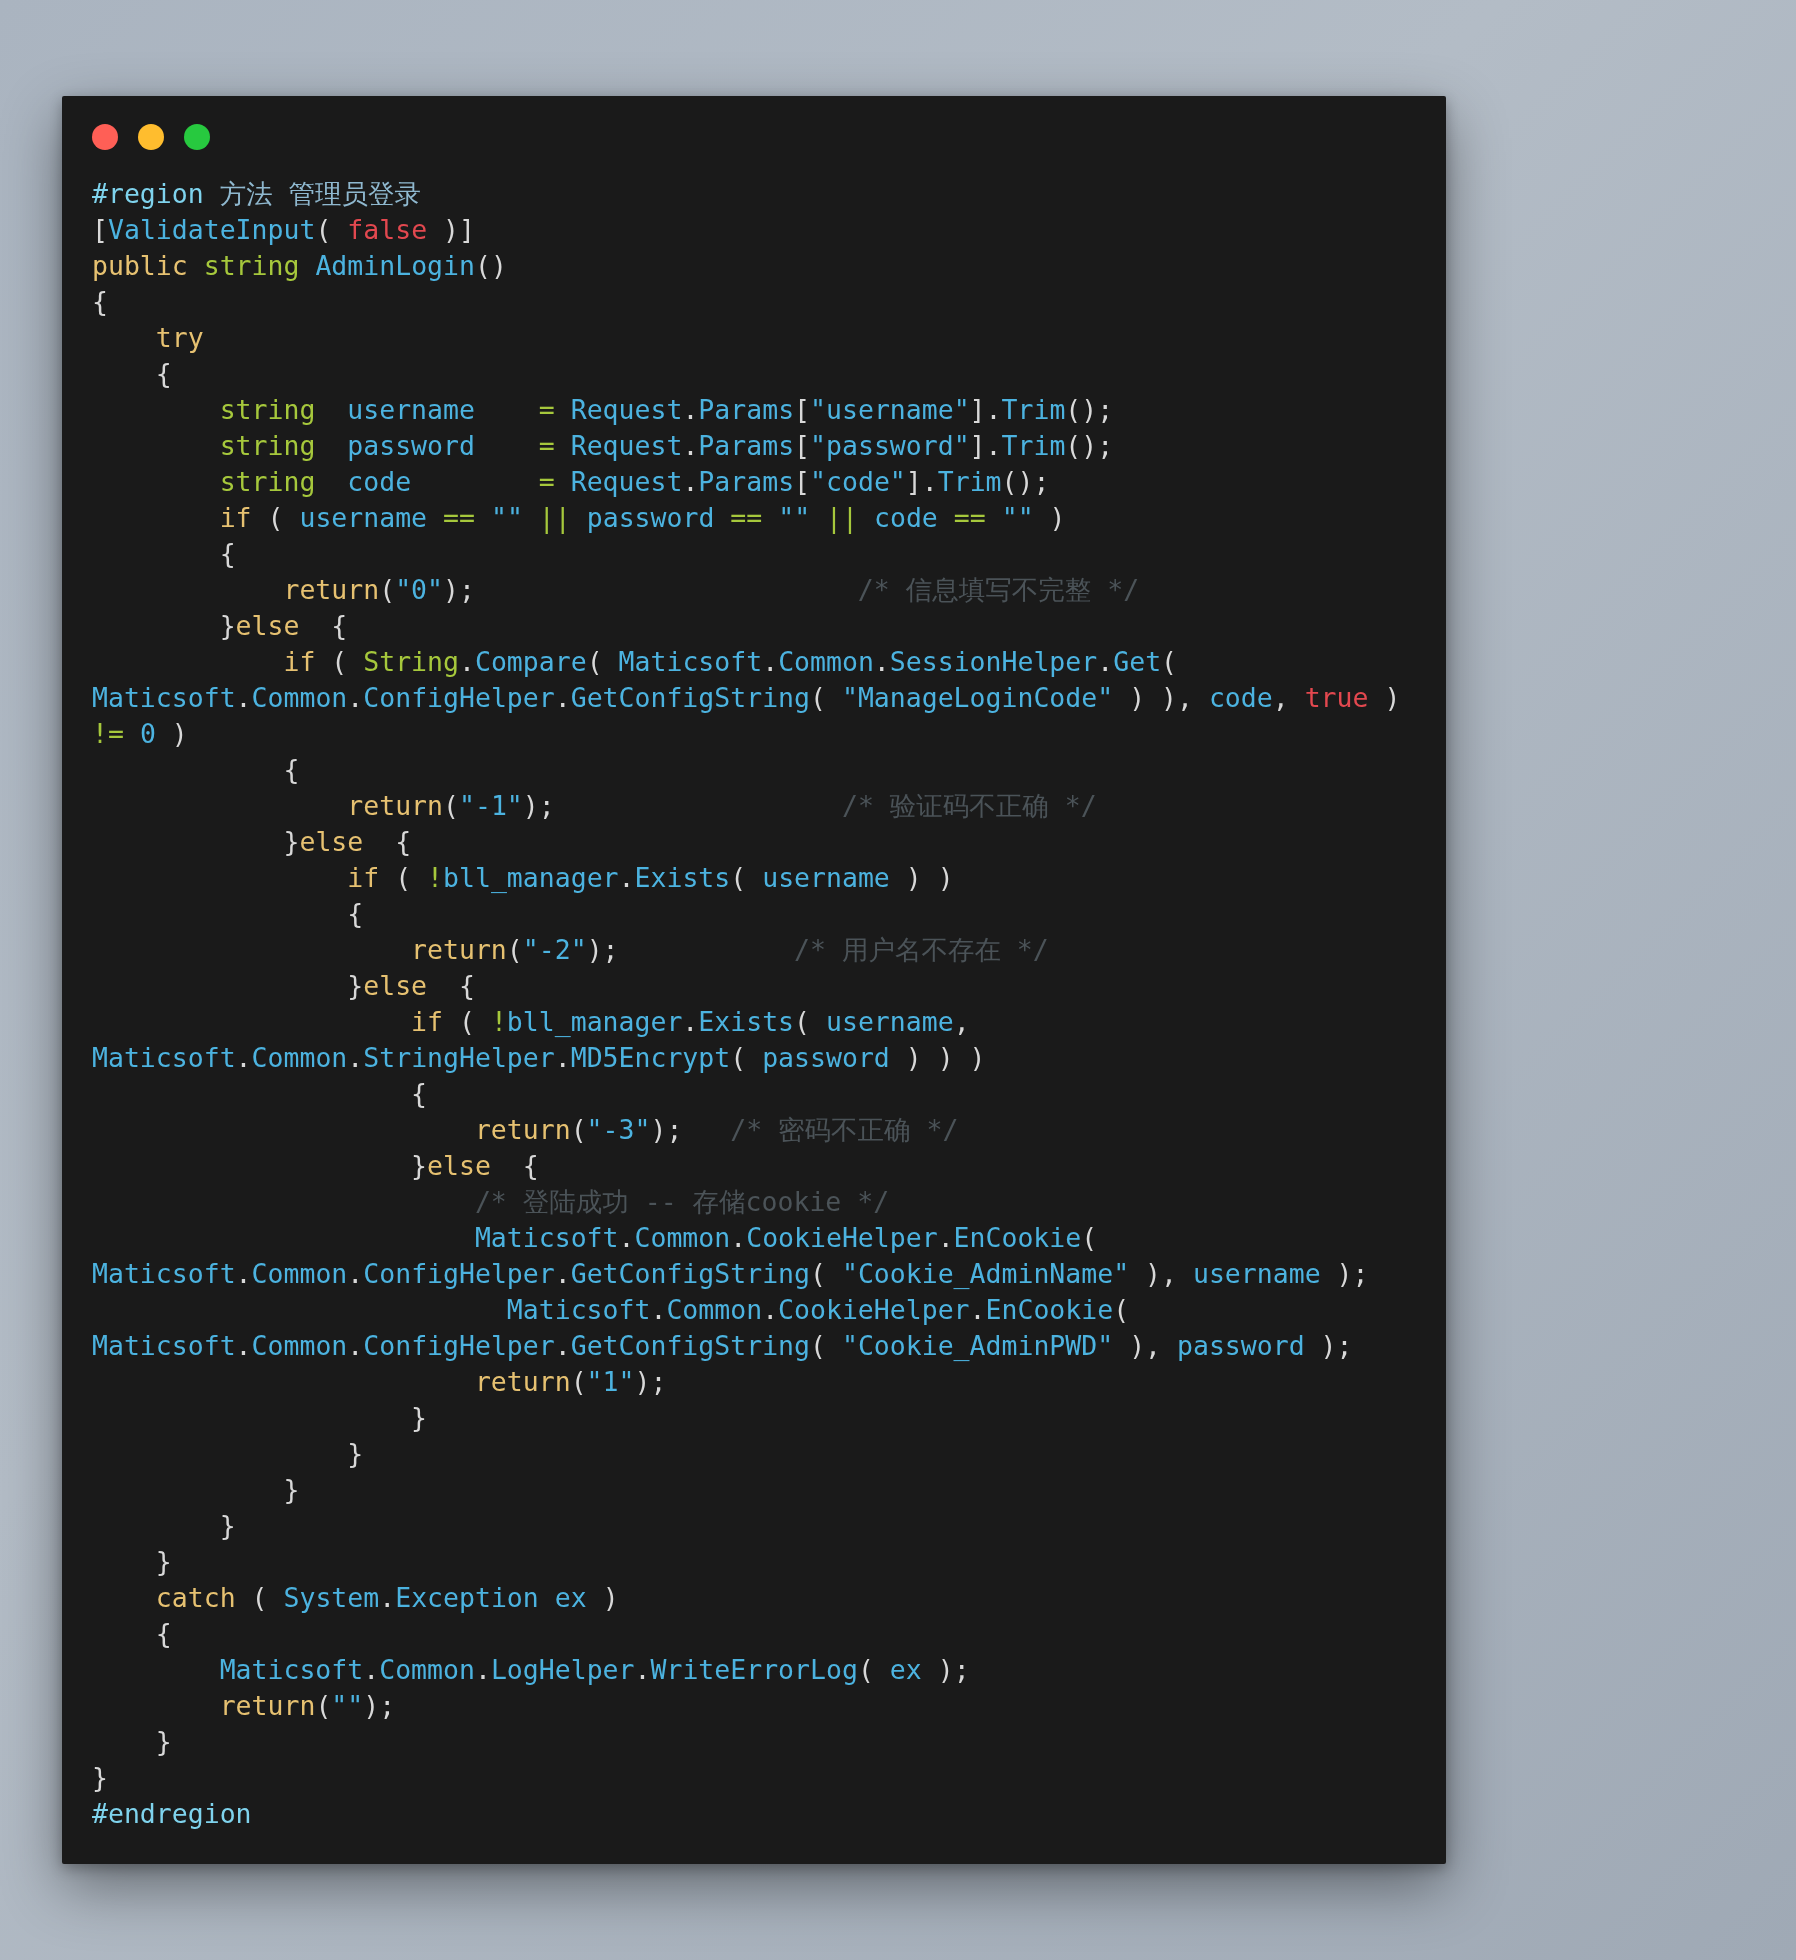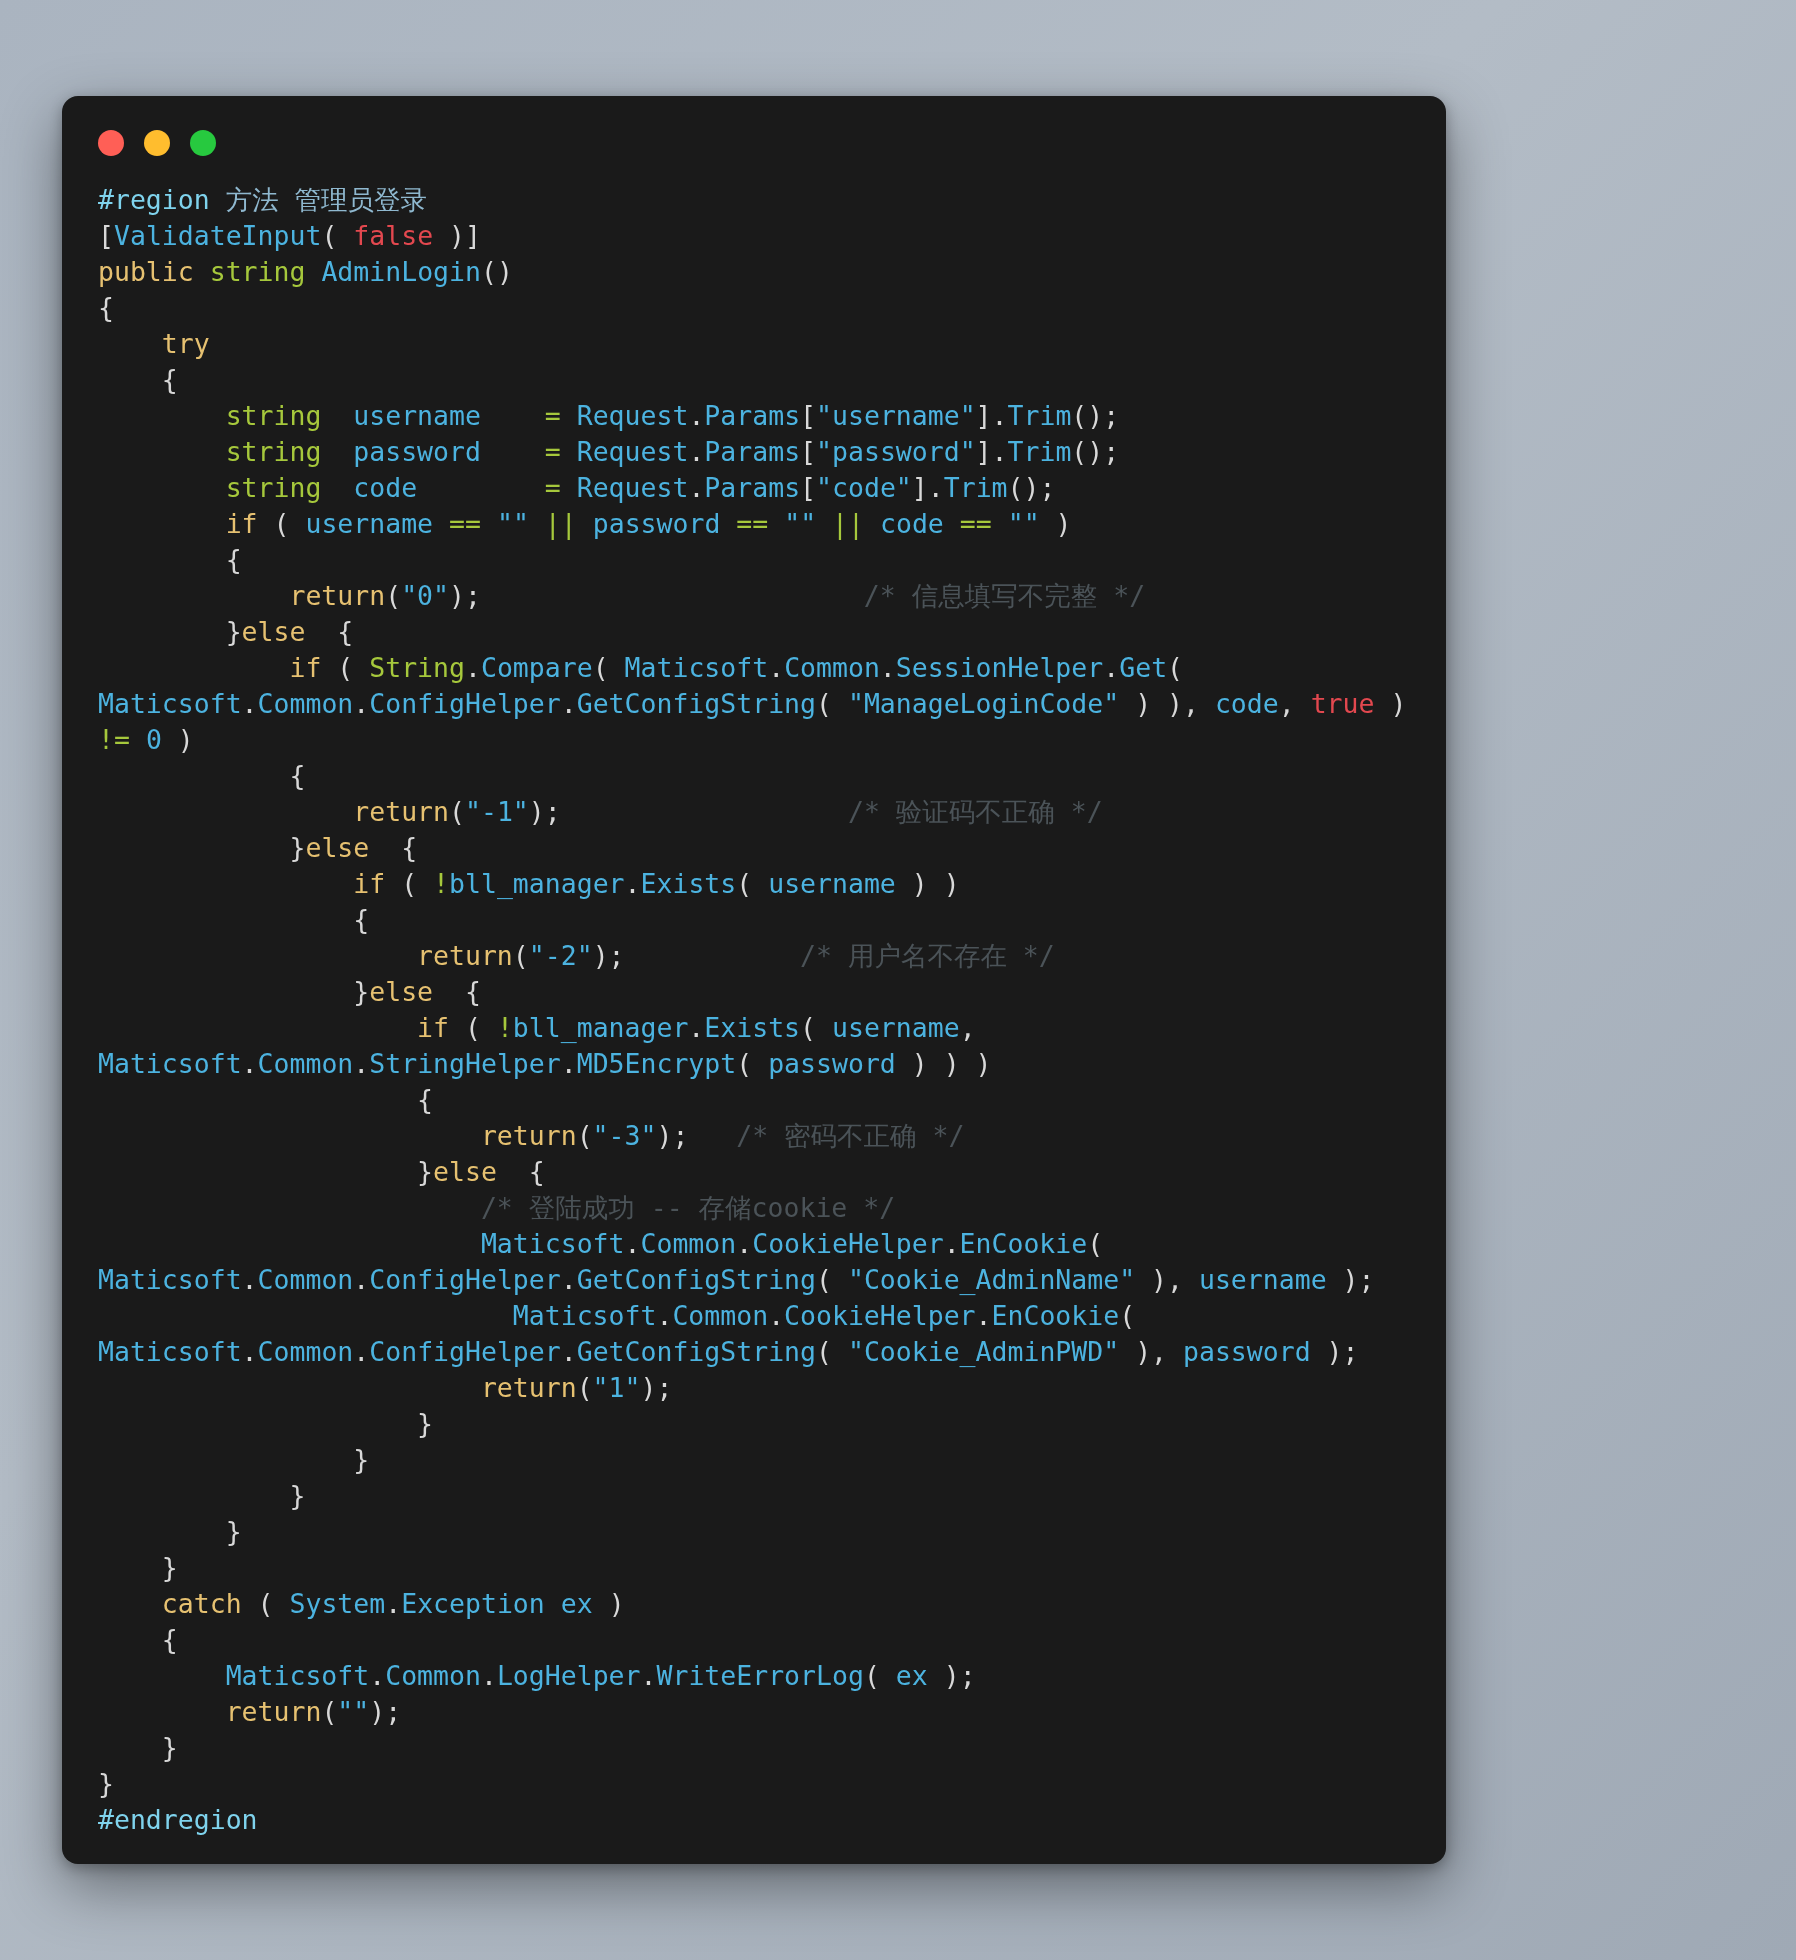--- a/index.html
+++ b/index.html
@@ -7,23 +7,23 @@
     width:1796px; height:1960px;
     background:linear-gradient(135deg,#aab4c0 0%,#b3bcc6 40%,#9fa9b5 100%);
     font-family:"DejaVu Sans Mono", monospace;
     overflow:hidden;
   }
   #window-frame {
     position:absolute;
     left:62px; top:96px;
     width:1384px; height:1768px;
     background:#1a1a1a;
-    border-radius:16px;
+    border-radius:2px;
     box-shadow:0 22px 60px rgba(0,0,0,0.42), 0 4px 14px rgba(0,0,0,0.28);
-    padding:8px;
+    padding:2px;
   }
   #titlebar {
     height:78px;
     display:flex;
     align-items:center;
     padding-left:28px;
     gap:20px;
   }
   .dot { width:26px; height:26px; border-radius:50%; display:block; }
   .dot-close { background:#ff5f56; }

